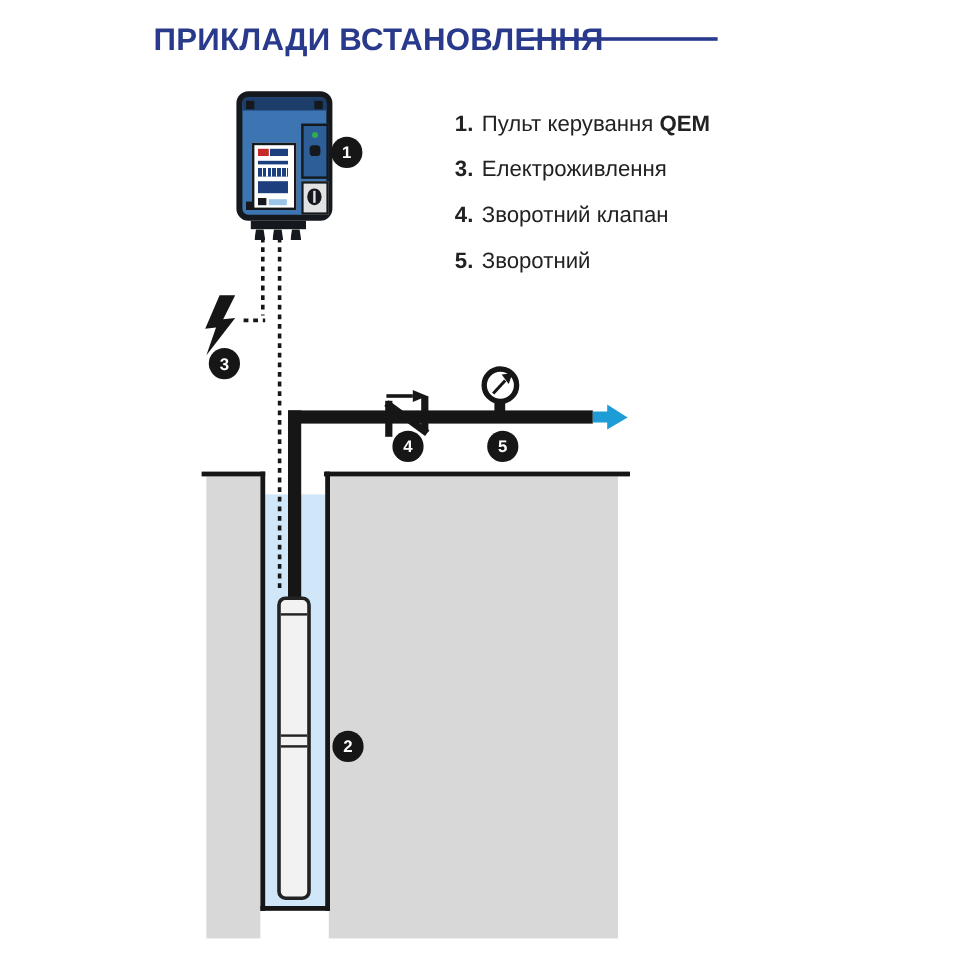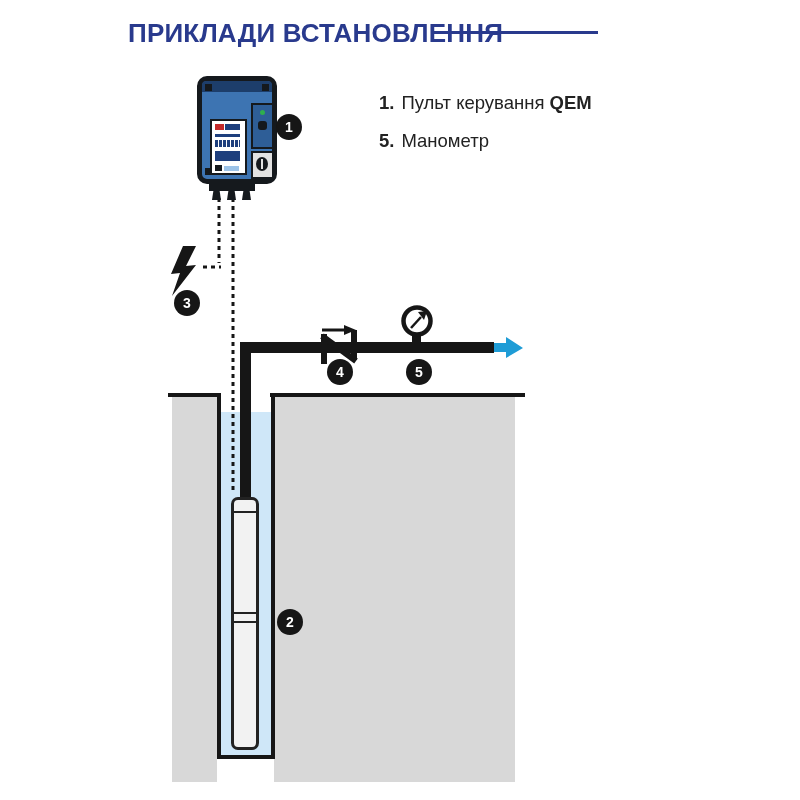--- a/index.html
+++ b/index.html
@@ -60,21 +60,23 @@
 </head>
 <body>
 
 <div class="page">
 
   <h1 class="title">ПРИКЛАДИ ВСТАНОВЛЕННЯ</h1>
   <div class="title-rule"></div>
 
   <ol class="legend">
     <li><span class="num">1.</span><span>Пульт керування </span><b>QEM</b></li>
-    <li><span class="num">5.</span><span>Манометр</span></li>
+    <li><span class="num">3.</span><span>Електроживлення</span></li>
+    <li><span class="num">4.</span><span>Зворотний клапан</span></li>
+    <li><span class="num">5.</span><span>Зворотний</span></li>
   </ol>
 
   <div class="abs water" style="left:221px;top:412px;width:50px;height:343px;"></div>
   <div class="abs ground" style="left:172px;top:397px;width:45px;height:385px;"></div>
   <div class="abs ground" style="left:274px;top:397px;width:241px;height:385px;"></div>
   <div class="abs ground-line" style="left:168px;top:393px;width:53px;height:4px;"></div>
   <div class="abs ground-line" style="left:270px;top:393px;width:255px;height:4px;"></div>
   <div class="abs casing" style="left:217px;top:393px;width:4px;height:366px;"></div>
   <div class="abs casing" style="left:271px;top:393px;width:4px;height:366px;"></div>
   <div class="abs casing" style="left:217px;top:755px;width:58px;height:4px;"></div>

